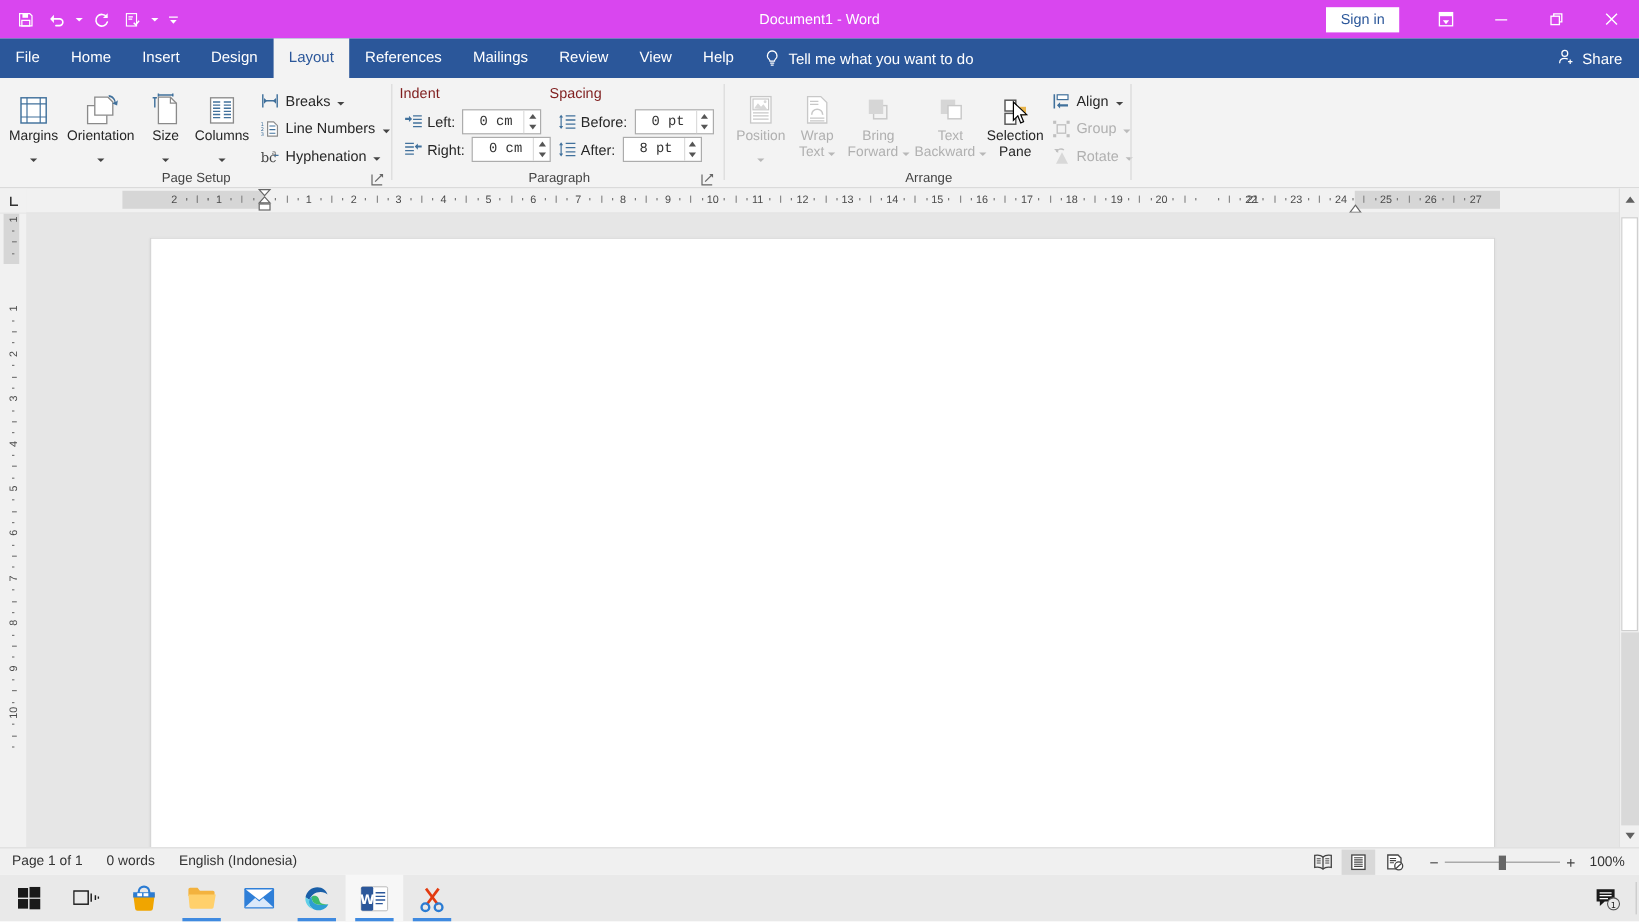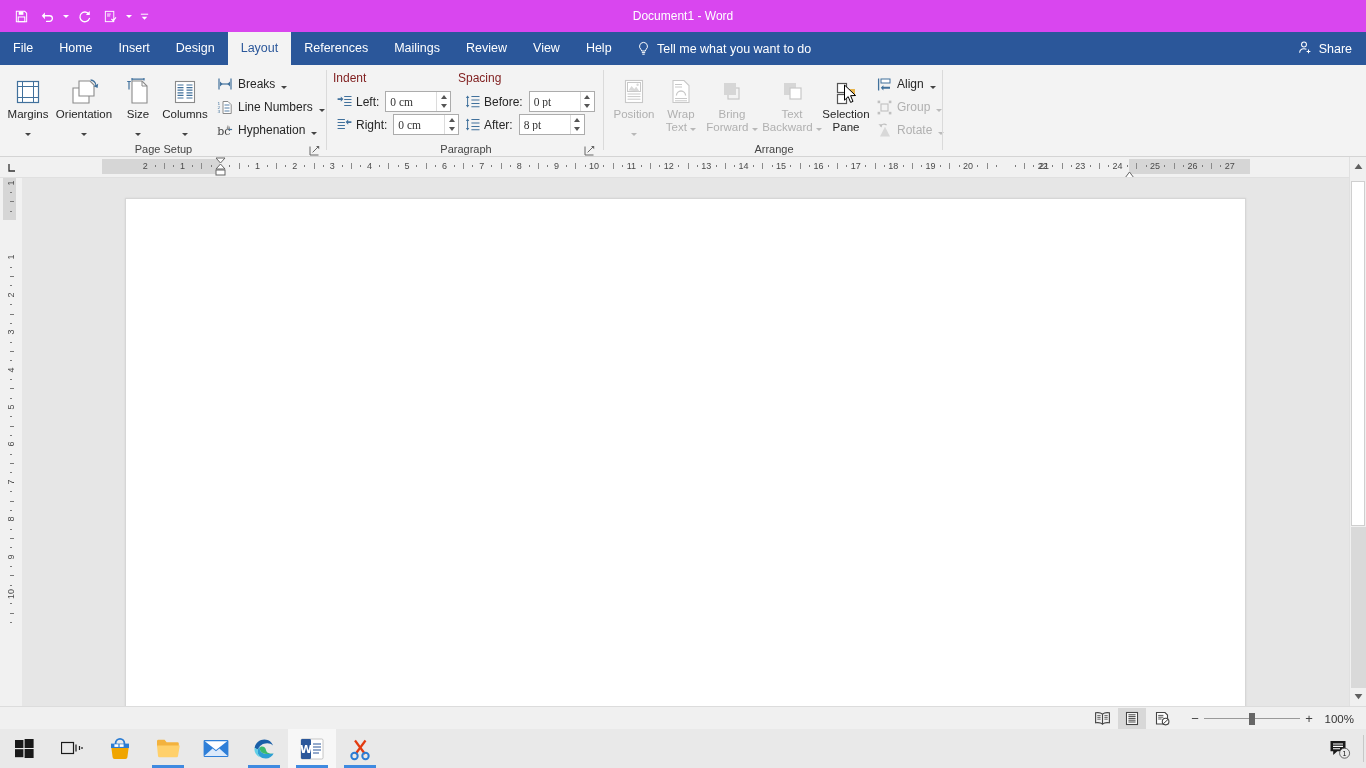--- a/index.html
+++ b/index.html
@@ -107,22 +107,22 @@
 
   
   .fieldrow { position: absolute; display: flex; align-items: center; height: 21px; }
   .fieldrow .ico { width: 16px; height: 15px; display: flex; align-items: center; justify-content: center; margin-right: 4px; }
   .fieldrow .flabel { font-size: 12px; color: #262626; white-space: nowrap; }
   .spinbox {
     display: flex; align-items: stretch; border: 1px solid #acacac; background: #ffffff;
     height: 21px; width: 66px;
   }
   .spinbox input {
-    flex: 1; border: none; outline: none; font-family: Liberation Serif, serif;
-    font-size: 11.5px; color: #333; padding-left: 4px; width: 100%; background: transparent;
+    flex: 1; border: none; outline: none; font-family: Liberation Mono, monospace;
+    font-size: 11.5px; color: #333; padding-left: 4px; width: 100%; background: transparent; text-align: center;
   }
   .spin-arrows { width: 14px; display: flex; flex-direction: column; border-left: 1px solid #dcdcdc; }
   .spin-arrows div {
     flex: 1; display: flex; align-items: center; justify-content: center; color: #555; cursor: default;
   }
   .up-tri { width:0;height:0;border-left:3px solid transparent;border-right:3px solid transparent;border-bottom:4px solid currentColor; }
   .down-tri { width:0;height:0;border-left:3px solid transparent;border-right:3px solid transparent;border-top:4px solid currentColor; }
   .grouphead { position: absolute; font-size: 12px; color: #7f1d1d; cursor: default; }
 
   
@@ -277,20 +277,46 @@
       <div class="qat-caret" style="width:20px;">
         <svg width="11" height="11" viewBox="0 0 12 12">
             <path stroke="#fff" stroke-width="1.1" d="M2 3.5h8"></path>
             <path fill="#fff" d="M3 6.2h6L6 9.6z"></path>
           </svg>
       </div>
     </div>
 
     <div class="doc-title">Document1  -  Word</div>
 
+    <div class="win-right">
+      <div class="signin">Sign in</div>
+      <div class="winbtn">
+        <svg width="16" height="16" viewBox="0 0 16 16">
+            <rect x="2.5" y="2.5" width="11" height="11" fill="none" stroke="#fff" stroke-width="1.1"></rect>
+            <rect x="2.5" y="2.5" width="11" height="3" fill="#fff"></rect>
+            <path fill="#fff" d="M8 12.2 5.4 8.8h5.2z"></path>
+          </svg>
+      </div>
+      <div class="winbtn">
+        <svg width="12" height="12" viewBox="0 0 12 12">
+            <path stroke="#fff" stroke-width="1.1" d="M1 6.5h10"></path>
+          </svg>
+      </div>
+      <div class="winbtn">
+        <svg width="12" height="12" viewBox="0 0 12 12">
+            <rect x="1.5" y="3.5" width="7" height="7" fill="none" stroke="#fff" stroke-width="1.1"></rect>
+            <path fill="none" stroke="#fff" stroke-width="1.1" d="M3.8 3.3V1.5h6.7v6.7H8.7"></path>
+          </svg>
+      </div>
+      <div class="winbtn">
+        <svg width="12" height="12" viewBox="0 0 12 12">
+            <path stroke="#fff" stroke-width="1.2" d="M1.5 1.5l9 9M10.5 1.5l-9 9"></path>
+          </svg>
+      </div>
+    </div>
   </div>
 
   <div class="tabbar">
     <div class="tabs">
       <div class="tab">File</div>
       <div class="tab">Home</div>
       <div class="tab">Insert</div>
       <div class="tab">Design</div>
       <div class="tab active">Layout</div>
       <div class="tab">References</div>
@@ -844,20 +870,25 @@
     <div class="sb-thumb"></div>
     <div class="sb-track-lower"></div>
     <div class="sb-arrow bot">
       <svg width="9" height="7" viewBox="0 0 9 7">
           <path fill="#606060" d="M4.5 6.2 0.6 1h7.8z"></path>
         </svg>
     </div>
   </div>
 
   <div class="statusbar">
+    <div class="status-left">
+      <span class="status-item">Page 1 of 1</span>
+      <span class="status-item">0 words</span>
+      <span class="status-item">English (Indonesia)</span>
+    </div>
     <div class="status-right">
       <div class="viewbtn">
         <svg width="17" height="15" viewBox="0 0 17 15">
             <path fill="none" stroke="#444" stroke-width="1.1" d="M8.5 3.2C6.8 1.6 4 1.4 1.6 1.8v10c2.4-.4 5.2-.2 6.9 1.4 1.7-1.6 4.5-1.8 6.9-1.4v-10c-2.4-.4-5.2-.2-6.9 1.4z"></path>
             <path stroke="#444" stroke-width="1.1" d="M8.5 3.2v10.1"></path>
             <path stroke="#444" stroke-width="0.8" d="M3.3 4.6h3.3M3.3 6.4h3.3M3.3 8.2h3.3M10.4 4.6h3.3M10.4 6.4h3.3M10.4 8.2h3.3"></path>
           </svg>
       </div>
       <div class="viewbtn active">
         <svg width="16" height="15" viewBox="0 0 16 15">

